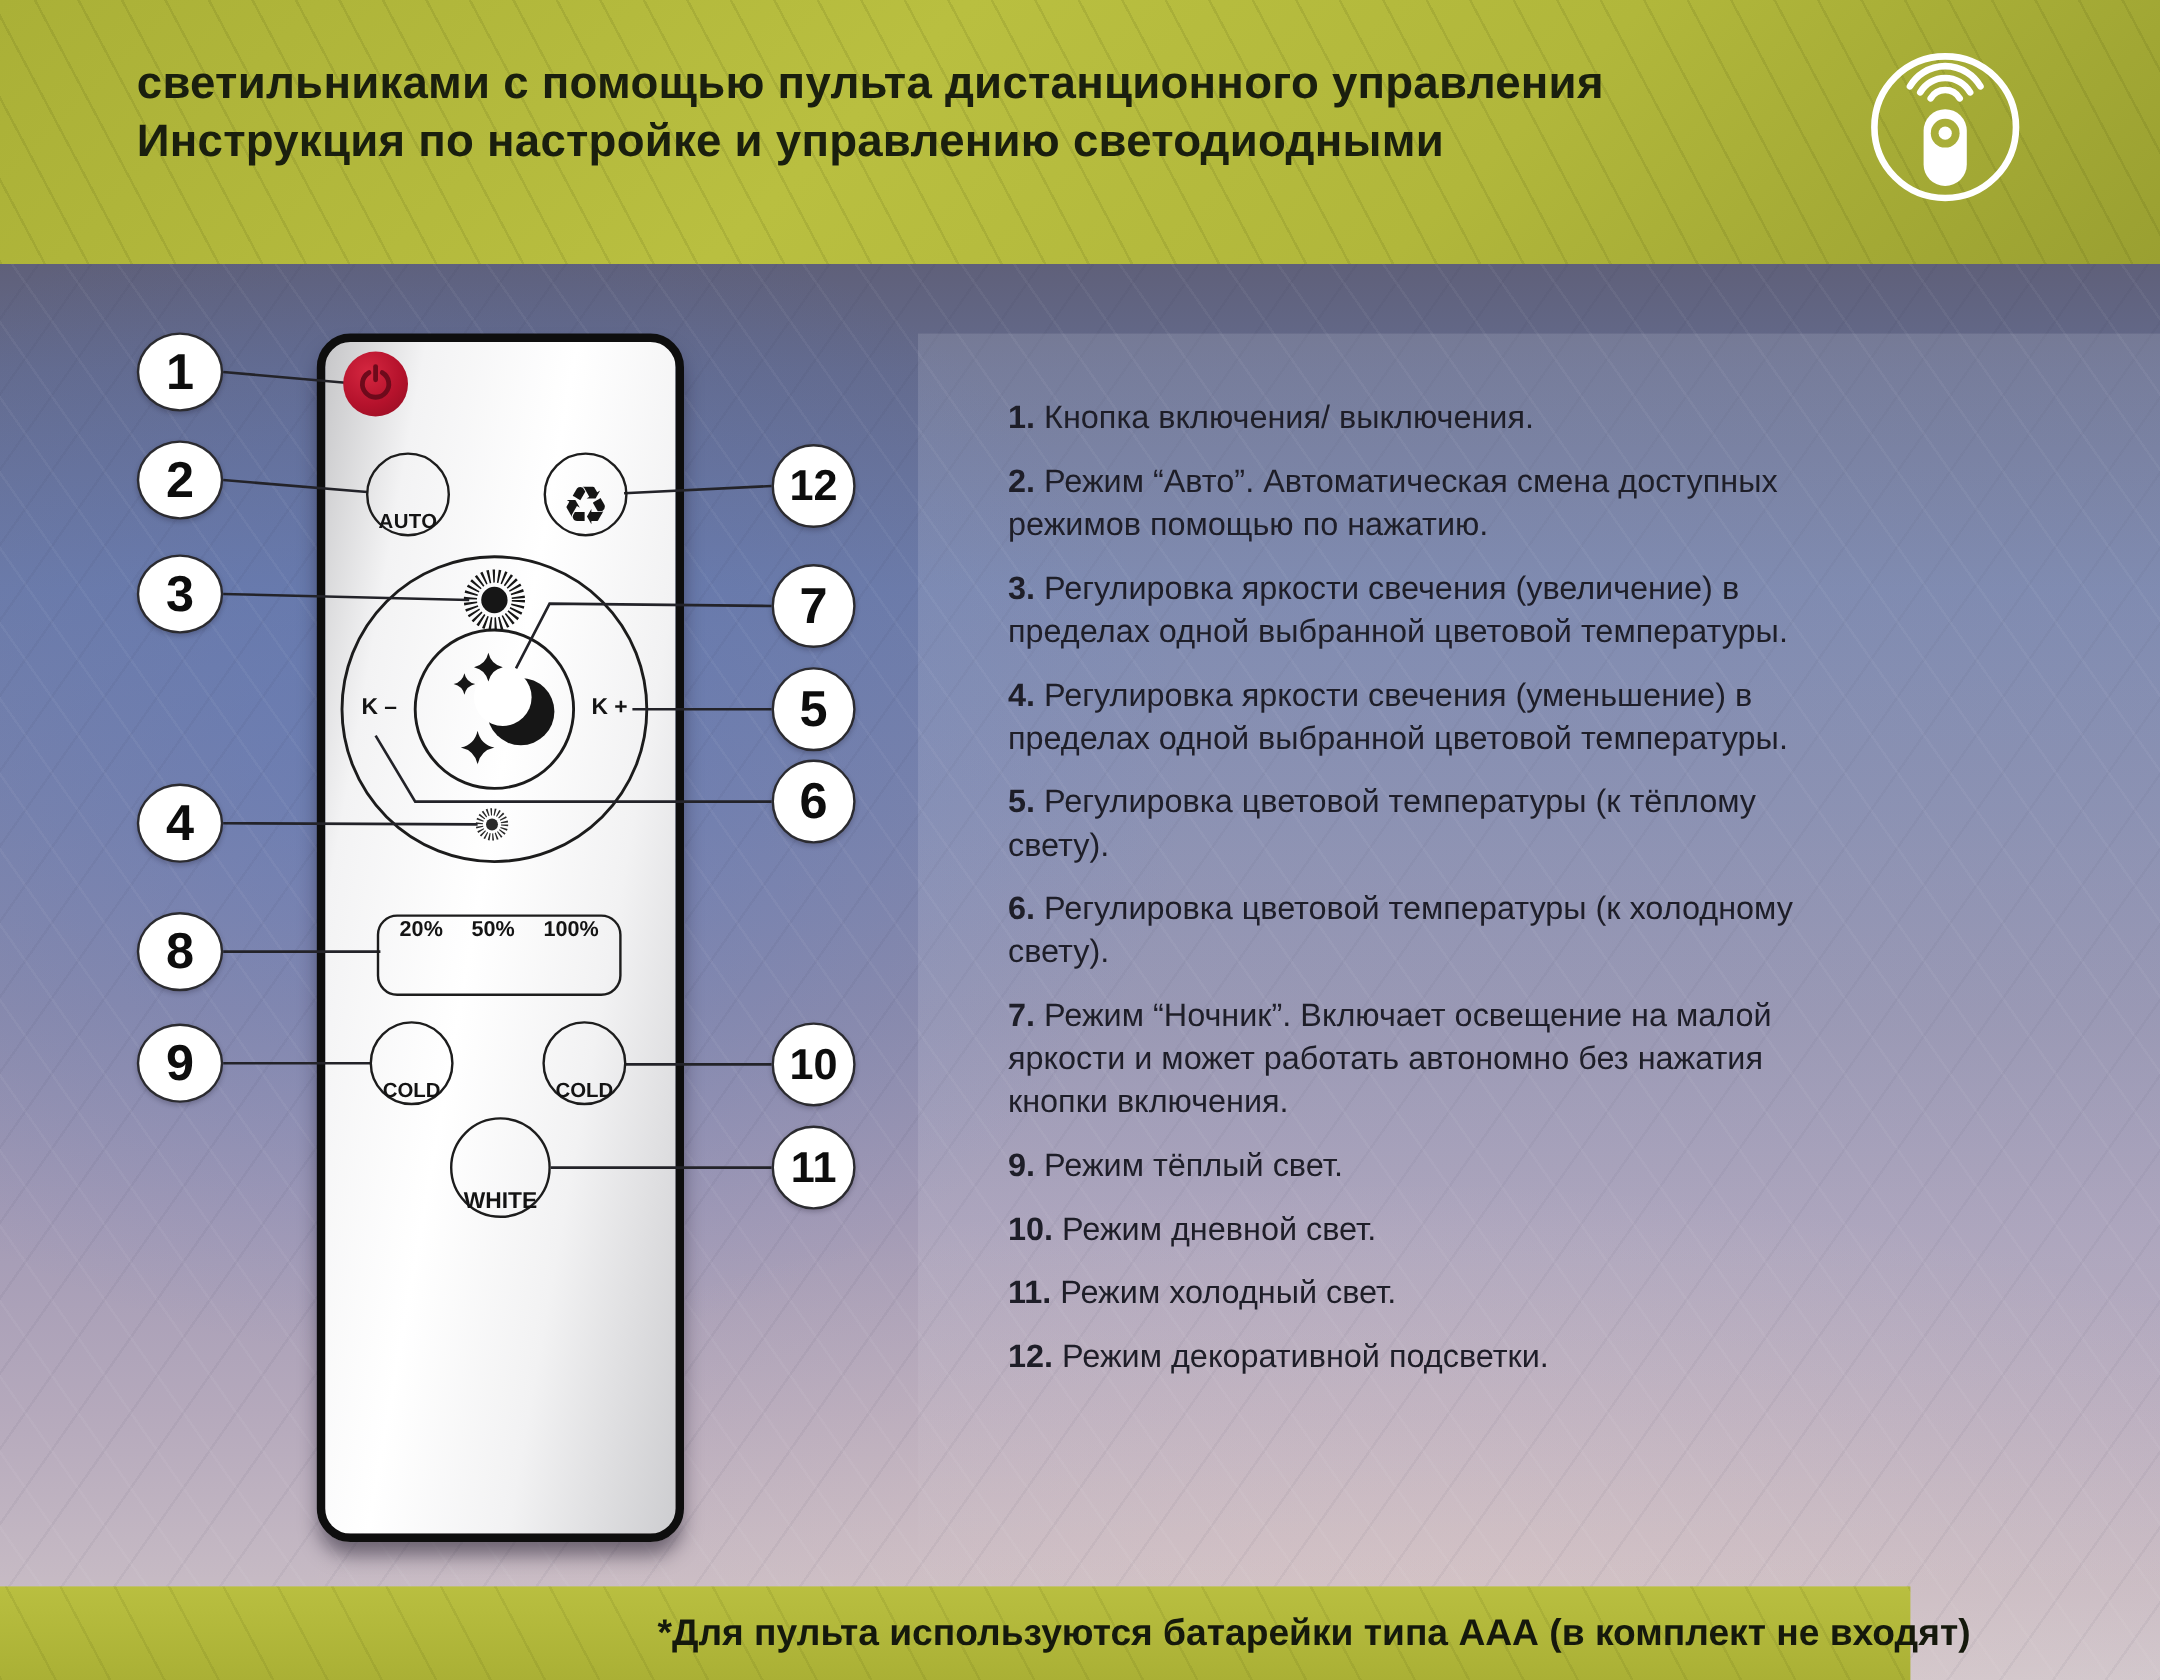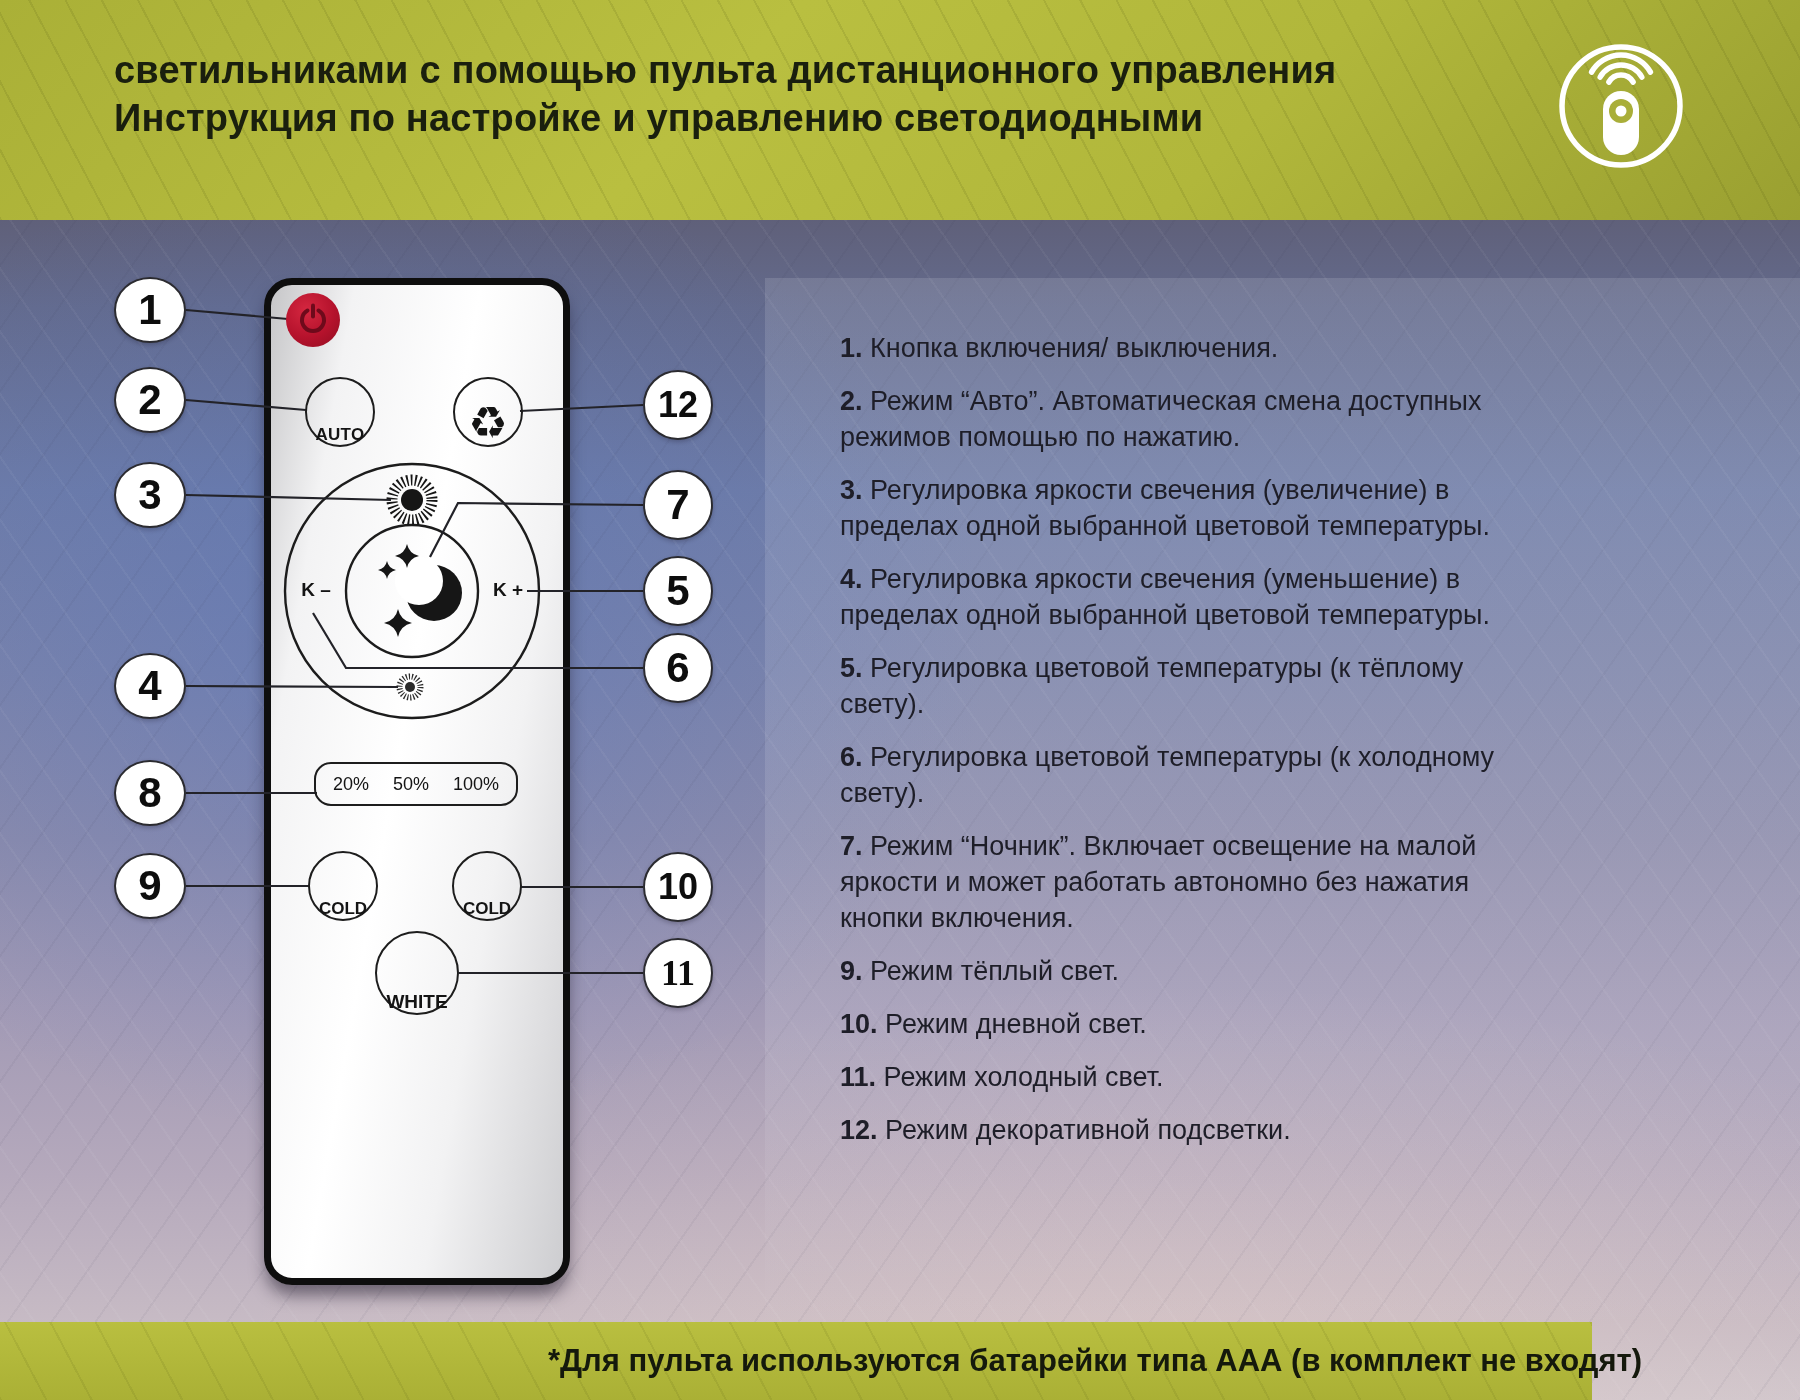--- a/index.html
+++ b/index.html
@@ -67,24 +67,24 @@
   .btn-auto { left:305px; top:377px; width:70px; height:70px; font-size:17px; letter-spacing:0.3px;}
   .btn-recycle{ left:453px; top:377px; width:70px; height:70px; }
   .recycle-glyph{ font-family:"DejaVu Sans", sans-serif; font-size:44px; font-weight:bold; line-height:1; margin-top:-4px;}
   .btn-warm { left:308px; top:851px; width:70px; height:70px; font-size:17px;}
   .btn-cold { left:452px; top:851px; width:70px; height:70px; font-size:17px;}
   .btn-white{ left:375px; top:931px; width:84px; height:84px; font-size:19px;}
   .k-label{ font-size:19px; font-weight:bold; color:#141414; width:60px; text-align:center;}
   .k-minus{ left:286px; top:579px; }
   .k-plus { left:478px; top:579px; }
   .levels{
-    left:314px; top:762px; width:204px; height:44px; box-sizing:border-box;
+    left:314px; top:762px; width:204px; height:68px; box-sizing:border-box;
     border:2.5px solid #1d1d1d; border-radius:17px;
-    display:flex; align-items:center; justify-content:space-between; padding:0 17px;
-    font-size:18px; font-weight:normal; color:#141414;
+    display:flex; justify-content:space-between; padding:0 17px;
+    font-size:18px; font-weight:bold; color:#141414;
   }
 
   
   .callout{
     box-sizing:border-box; background:#ffffff; border:2px solid #2b2b30; border-radius:50%;
     display:flex; align-items:center; justify-content:center;
     font-weight:bold; color:#0d0d0d; box-shadow:0 2px 4px rgba(20,15,30,0.25);
   }
   .cl{ width:72px; height:66px; font-size:42px; left:114px;}
   .cr{ width:70px; height:70px; font-size:42px; left:643px;}
@@ -188,21 +188,21 @@
   <div class="abs callout cl" style="top:462px;">3</div>
   <div class="abs callout cl" style="top:653px;">4</div>
   <div class="abs callout cl" style="top:760px;">8</div>
   <div class="abs callout cl" style="top:853px;">9</div>
 
   <div class="abs callout cr cr2" style="top:370px;">12</div>
   <div class="abs callout cr" style="top:470px;">7</div>
   <div class="abs callout cr" style="top:556px;">5</div>
   <div class="abs callout cr" style="top:633px;">6</div>
   <div class="abs callout cr cr2" style="top:852px;">10</div>
-  <div class="abs callout cr cr2" style="top:938px;font-family:Liberation Serif, serif;">11</div>
+  <div class="abs callout cr cr2" style="top:938px;">11</div>
 
   <div class="abs instructions">
     <p><b>1.</b> <span>Кнопка включения/ выключения.</span></p>
     <p><b>2.</b> <span>Режим “Авто”. Автоматическая смена доступных режимов помощью по нажатию.</span></p>
     <p><b>3.</b> <span>Регулировка яркости свечения (увеличение) в пределах одной выбранной цветовой температуры.</span></p>
     <p><b>4.</b> <span>Регулировка яркости свечения (уменьшение) в пределах одной выбранной цветовой температуры.</span></p>
     <p><b>5.</b> <span>Регулировка цветовой температуры (к тёплому свету).</span></p>
     <p><b>6.</b> <span>Регулировка цветовой температуры (к холодному свету).</span></p>
     <p><b>7.</b> <span>Режим “Ночник”. Включает освещение на малой яркости и может работать автономно без нажатия кнопки включения.</span></p>
     <p><b>9.</b> <span>Режим тёплый свет.</span></p>

